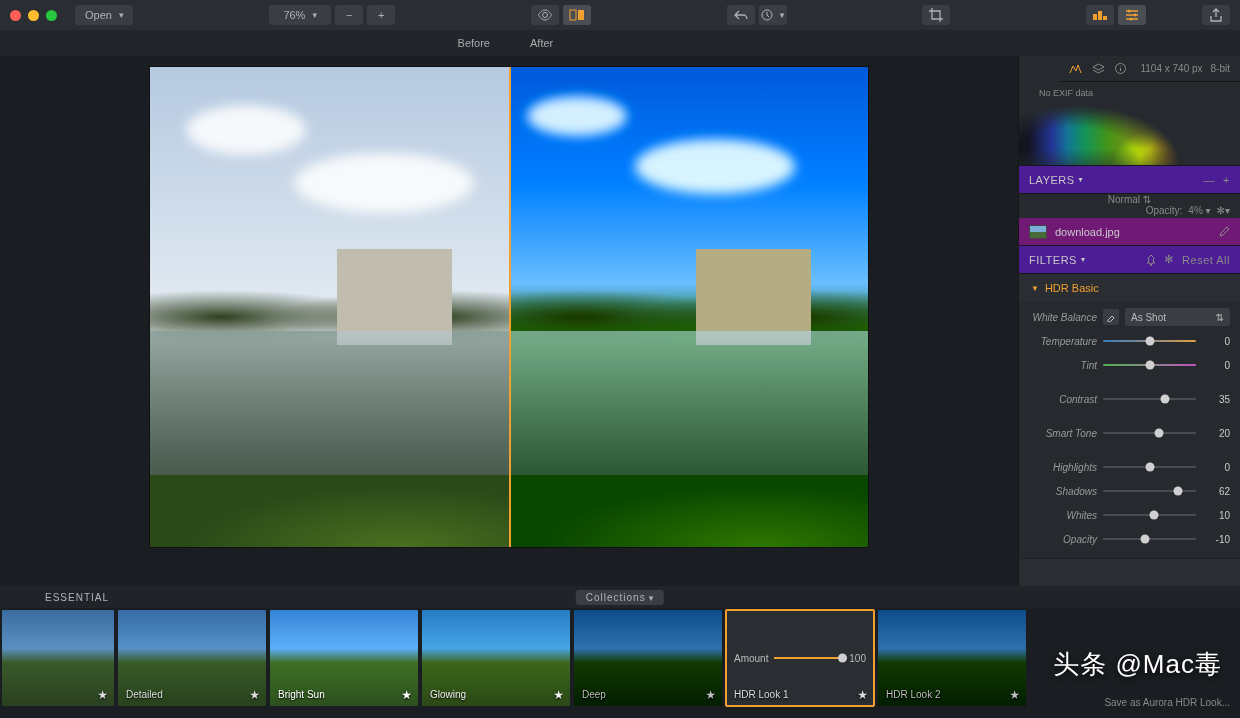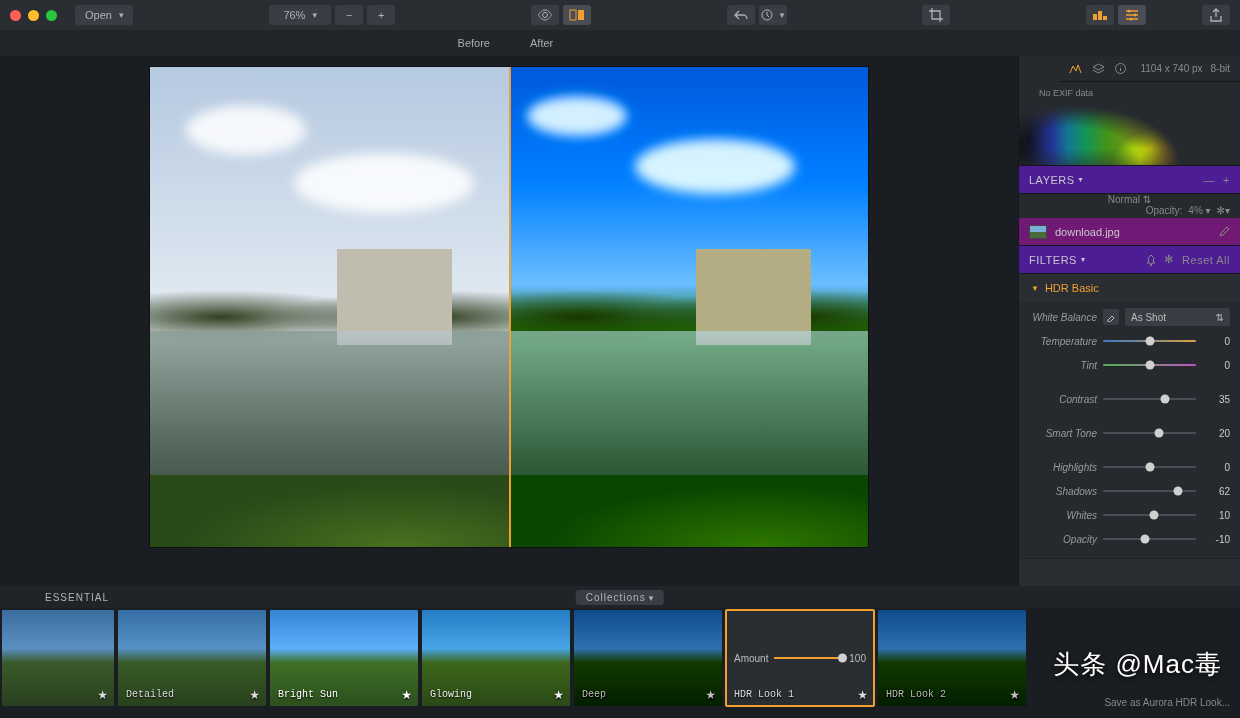--- a/index.html
+++ b/index.html
@@ -79,21 +79,21 @@
 
 
 .preset-area { height: 132px; background: #1a1d21; display: flex; flex-direction: column; }
 .preset-head { height: 22px; display: flex; align-items: center; padding: 0 12px; font-size: 10px; color: #b0b4b8; letter-spacing: 1px; background: #202328; }
 .collections { position: absolute; left: 50%; transform: translateX(-50%); background: #3a3e44; padding: 2px 10px; border-radius: 3px; font-size: 10px; cursor: pointer; }
 .preset-head { position: relative; padding-left: 45px; }
 .preset-row { flex: 1; display: flex; gap: 4px; padding: 2px; overflow: hidden; }
 .preset { width: 148px; height: 96px; background: linear-gradient(180deg, #3a6ca0 0%, #5a90c0 40%, #3a5a2a 55%, #2a4020 100%); position: relative; border-radius: 1px; cursor: pointer; flex-shrink: 0; }
 .preset.p0 { width: 112px; }
 .preset.selected { outline: 2px solid #f0a030; outline-offset: -1px; background: #2a2e33; display: flex; flex-direction: column; justify-content: center; padding: 8px; }
-.preset-label { position: absolute; bottom: 6px; left: 8px; font-size: 10px; color: #ddd; text-shadow: 0 1px 2px #000; font-family: Liberation Mono, monospace; }
+.preset-label { position: absolute; bottom: 6px; left: 8px; font-size: 10px; color: #ddd; text-shadow: 0 1px 2px #000; }
 .preset .star { position: absolute; bottom: 4px; right: 6px; color: #ddd; font-size: 12px; text-shadow: 0 1px 2px #000; }
 .p-bright { filter: brightness(1.2) saturate(1.3); }
 .p-glow { filter: brightness(1.1) saturate(1.4) hue-rotate(-5deg); }
 .p-deep { filter: brightness(0.8) saturate(1.2) contrast(1.3); }
 .p-detail { filter: saturate(1.1); }
 .amount-row { display: flex; align-items: center; gap: 6px; font-size: 10px; color: #bbb; }
 .amount-slider { flex: 1; height: 2px; background: linear-gradient(90deg, #f0a030 100%, #4a4e54 100%); position: relative; }
 .amount-slider .knob { width: 9px; height: 9px; background: #d0d0d0; border-radius: 50%; position: absolute; right: -4px; top: 50%; transform: translateY(-50%); }
 .save-look { position: absolute; right: 10px; bottom: 10px; font-size: 10px; color: #888; }
 

